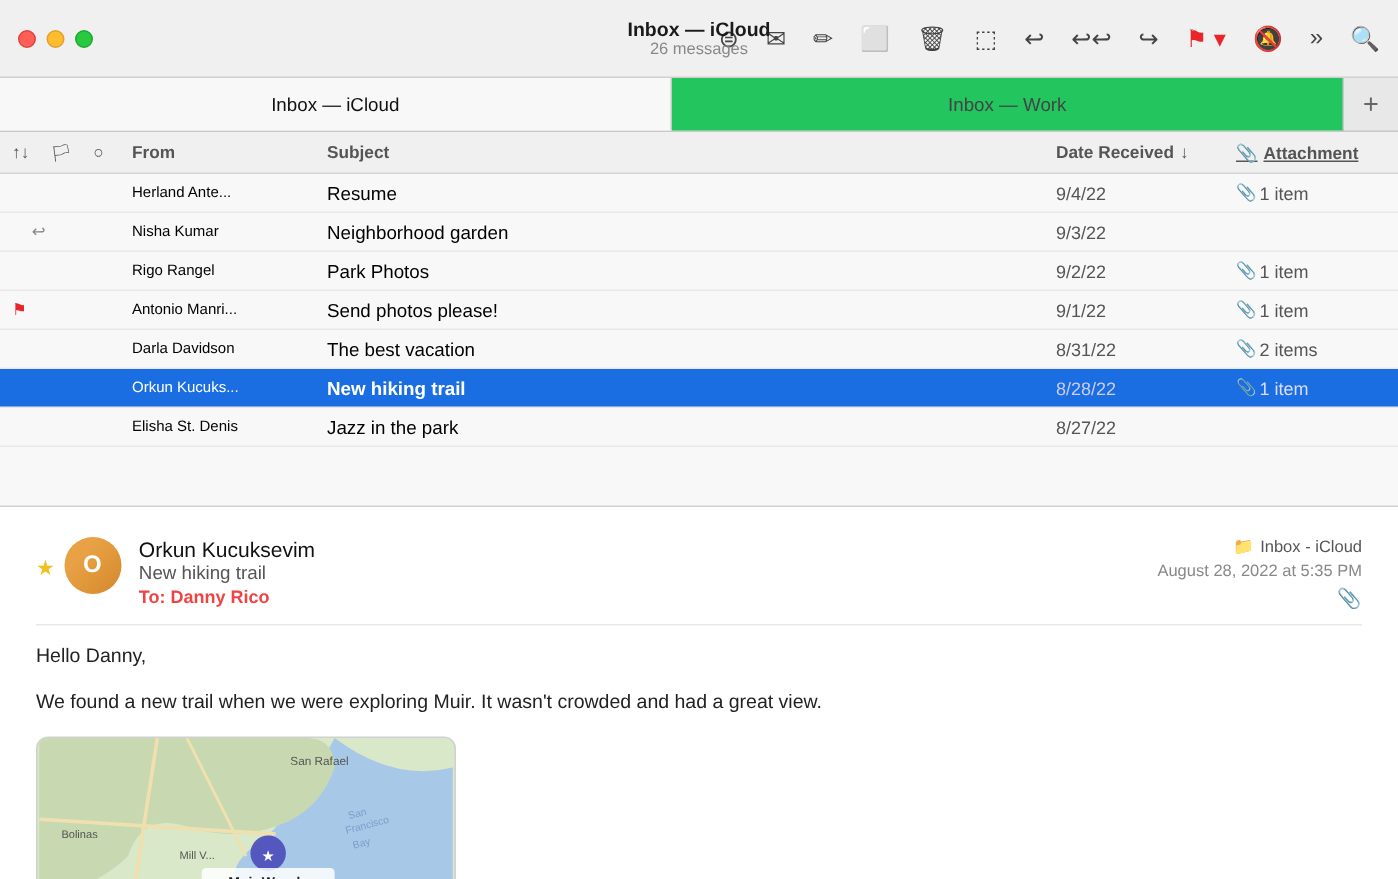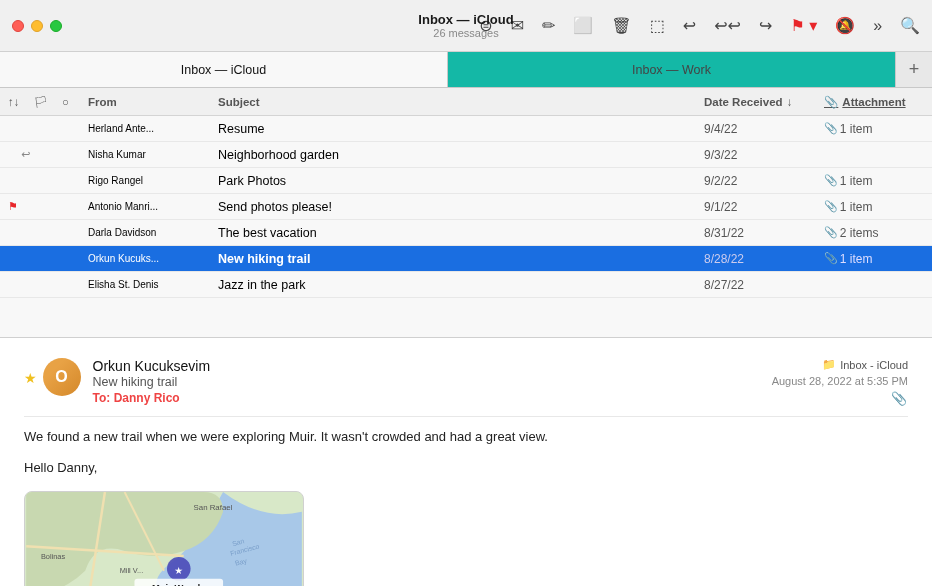--- a/index.html
+++ b/index.html
@@ -73,21 +73,21 @@
     }
     .tab {
       flex: 1;
       display: flex;
       align-items: center;
       justify-content: center;
       font-size: 12.5px;
       color: #444;
       border-right: 1px solid #c8c8c8;
       cursor: pointer;
-      background: #14b8a6;
+      background: #22c55e;
     }
     .tab.active {
       background: #f8f8f8;
       color: #111;
       font-weight: 500;
     }
     .tab-add {
       width: 36px;
       display: flex;
       align-items: center;
@@ -384,22 +384,22 @@
         <div class="detail-inbox-badge">
           <span>📁</span>
           <span>Inbox - iCloud</span>
         </div>
         <div class="detail-date">August 28, 2022 at 5:35 PM</div>
         <div class="detail-attach-icon">📎</div>
       </div>
     </div>
     <hr class="divider">
     <div class="detail-body">
+      <p>Hello Danny,</p>
       <p>We found a new trail when we were exploring Muir. It wasn't crowded and had a great view.</p>
-      <p>Hello Danny,</p>
       <div class="map-preview">
         <svg class="map-svg" viewBox="0 0 280 130" xmlns="http://www.w3.org/2000/svg">
 
           <rect width="280" height="130" fill="#d8e8c8"></rect>
 
           <path d="M200,0 Q240,30 280,20 L280,130 Q240,110 190,120 Q160,130 140,110 Q120,90 150,70 Q170,55 200,0Z" fill="#a8c8e8"></path>
 
           <path d="M0,0 L180,0 Q200,0 200,20 Q190,50 160,60 Q130,70 100,60 Q70,50 60,80 Q40,100 0,110 Z" fill="#c8d8b0"></path>
           <path d="M0,110 Q30,120 60,115 Q80,110 90,130 L0,130Z" fill="#c8d8b0"></path>
 

